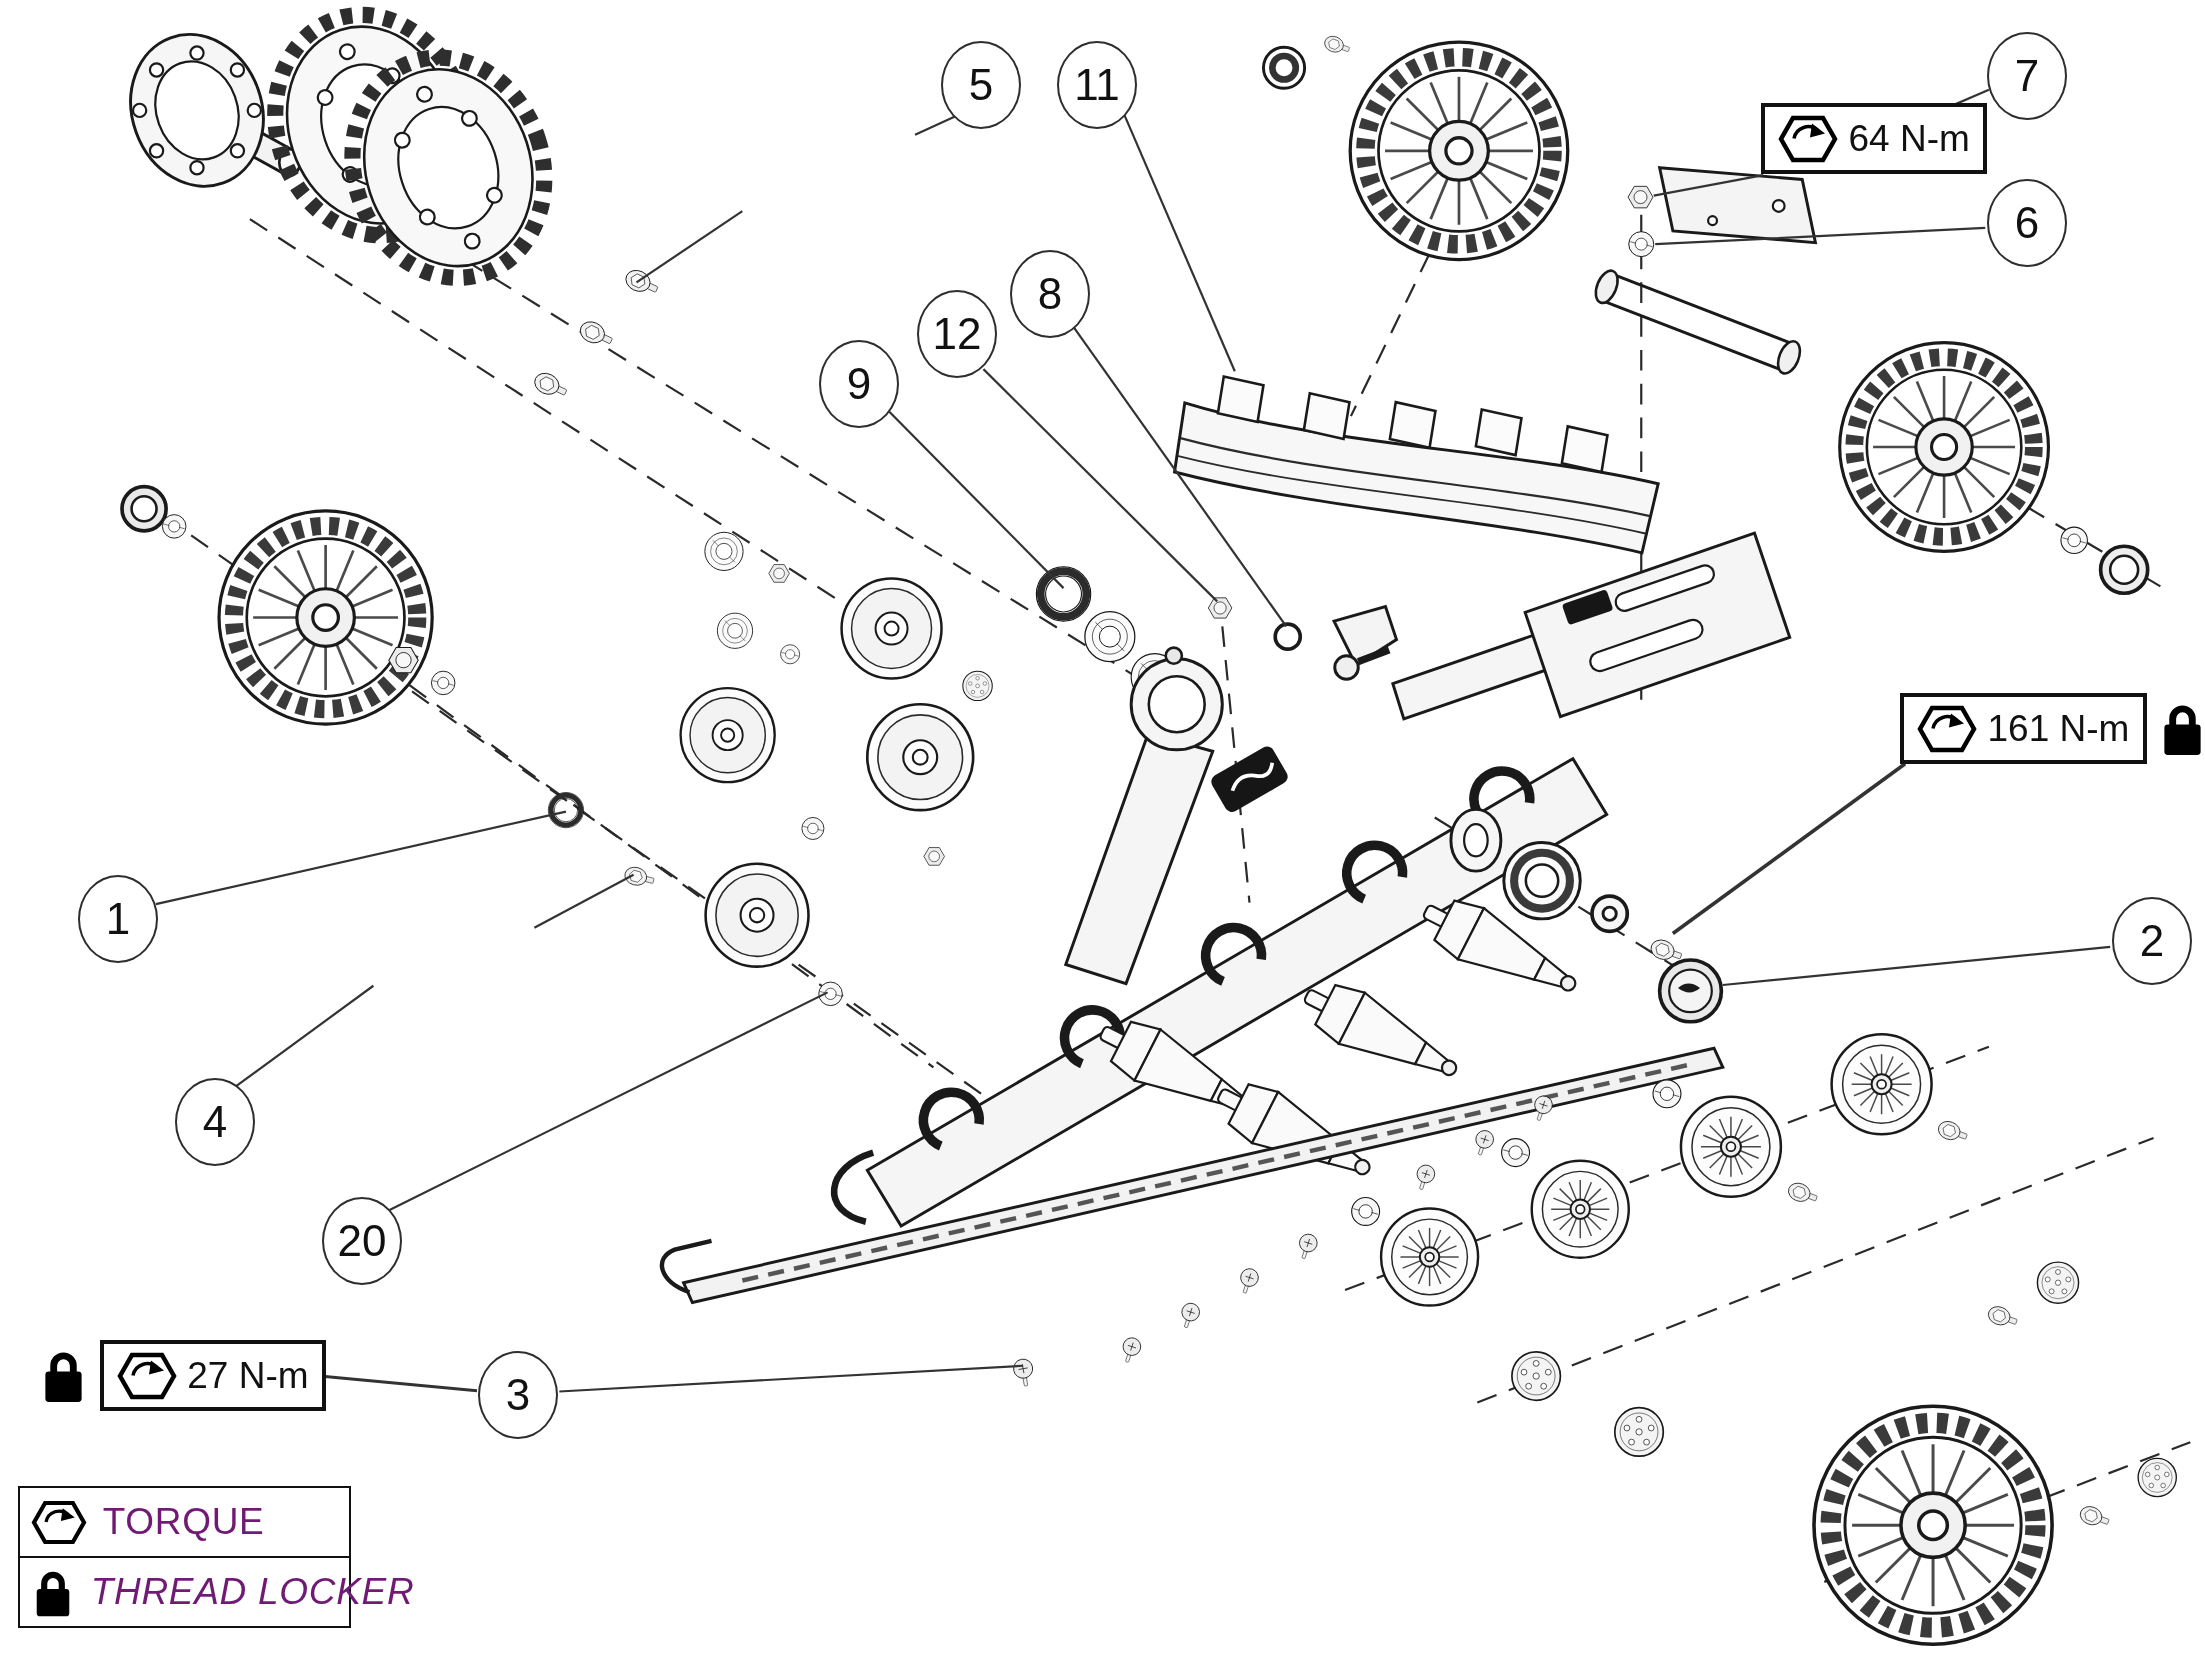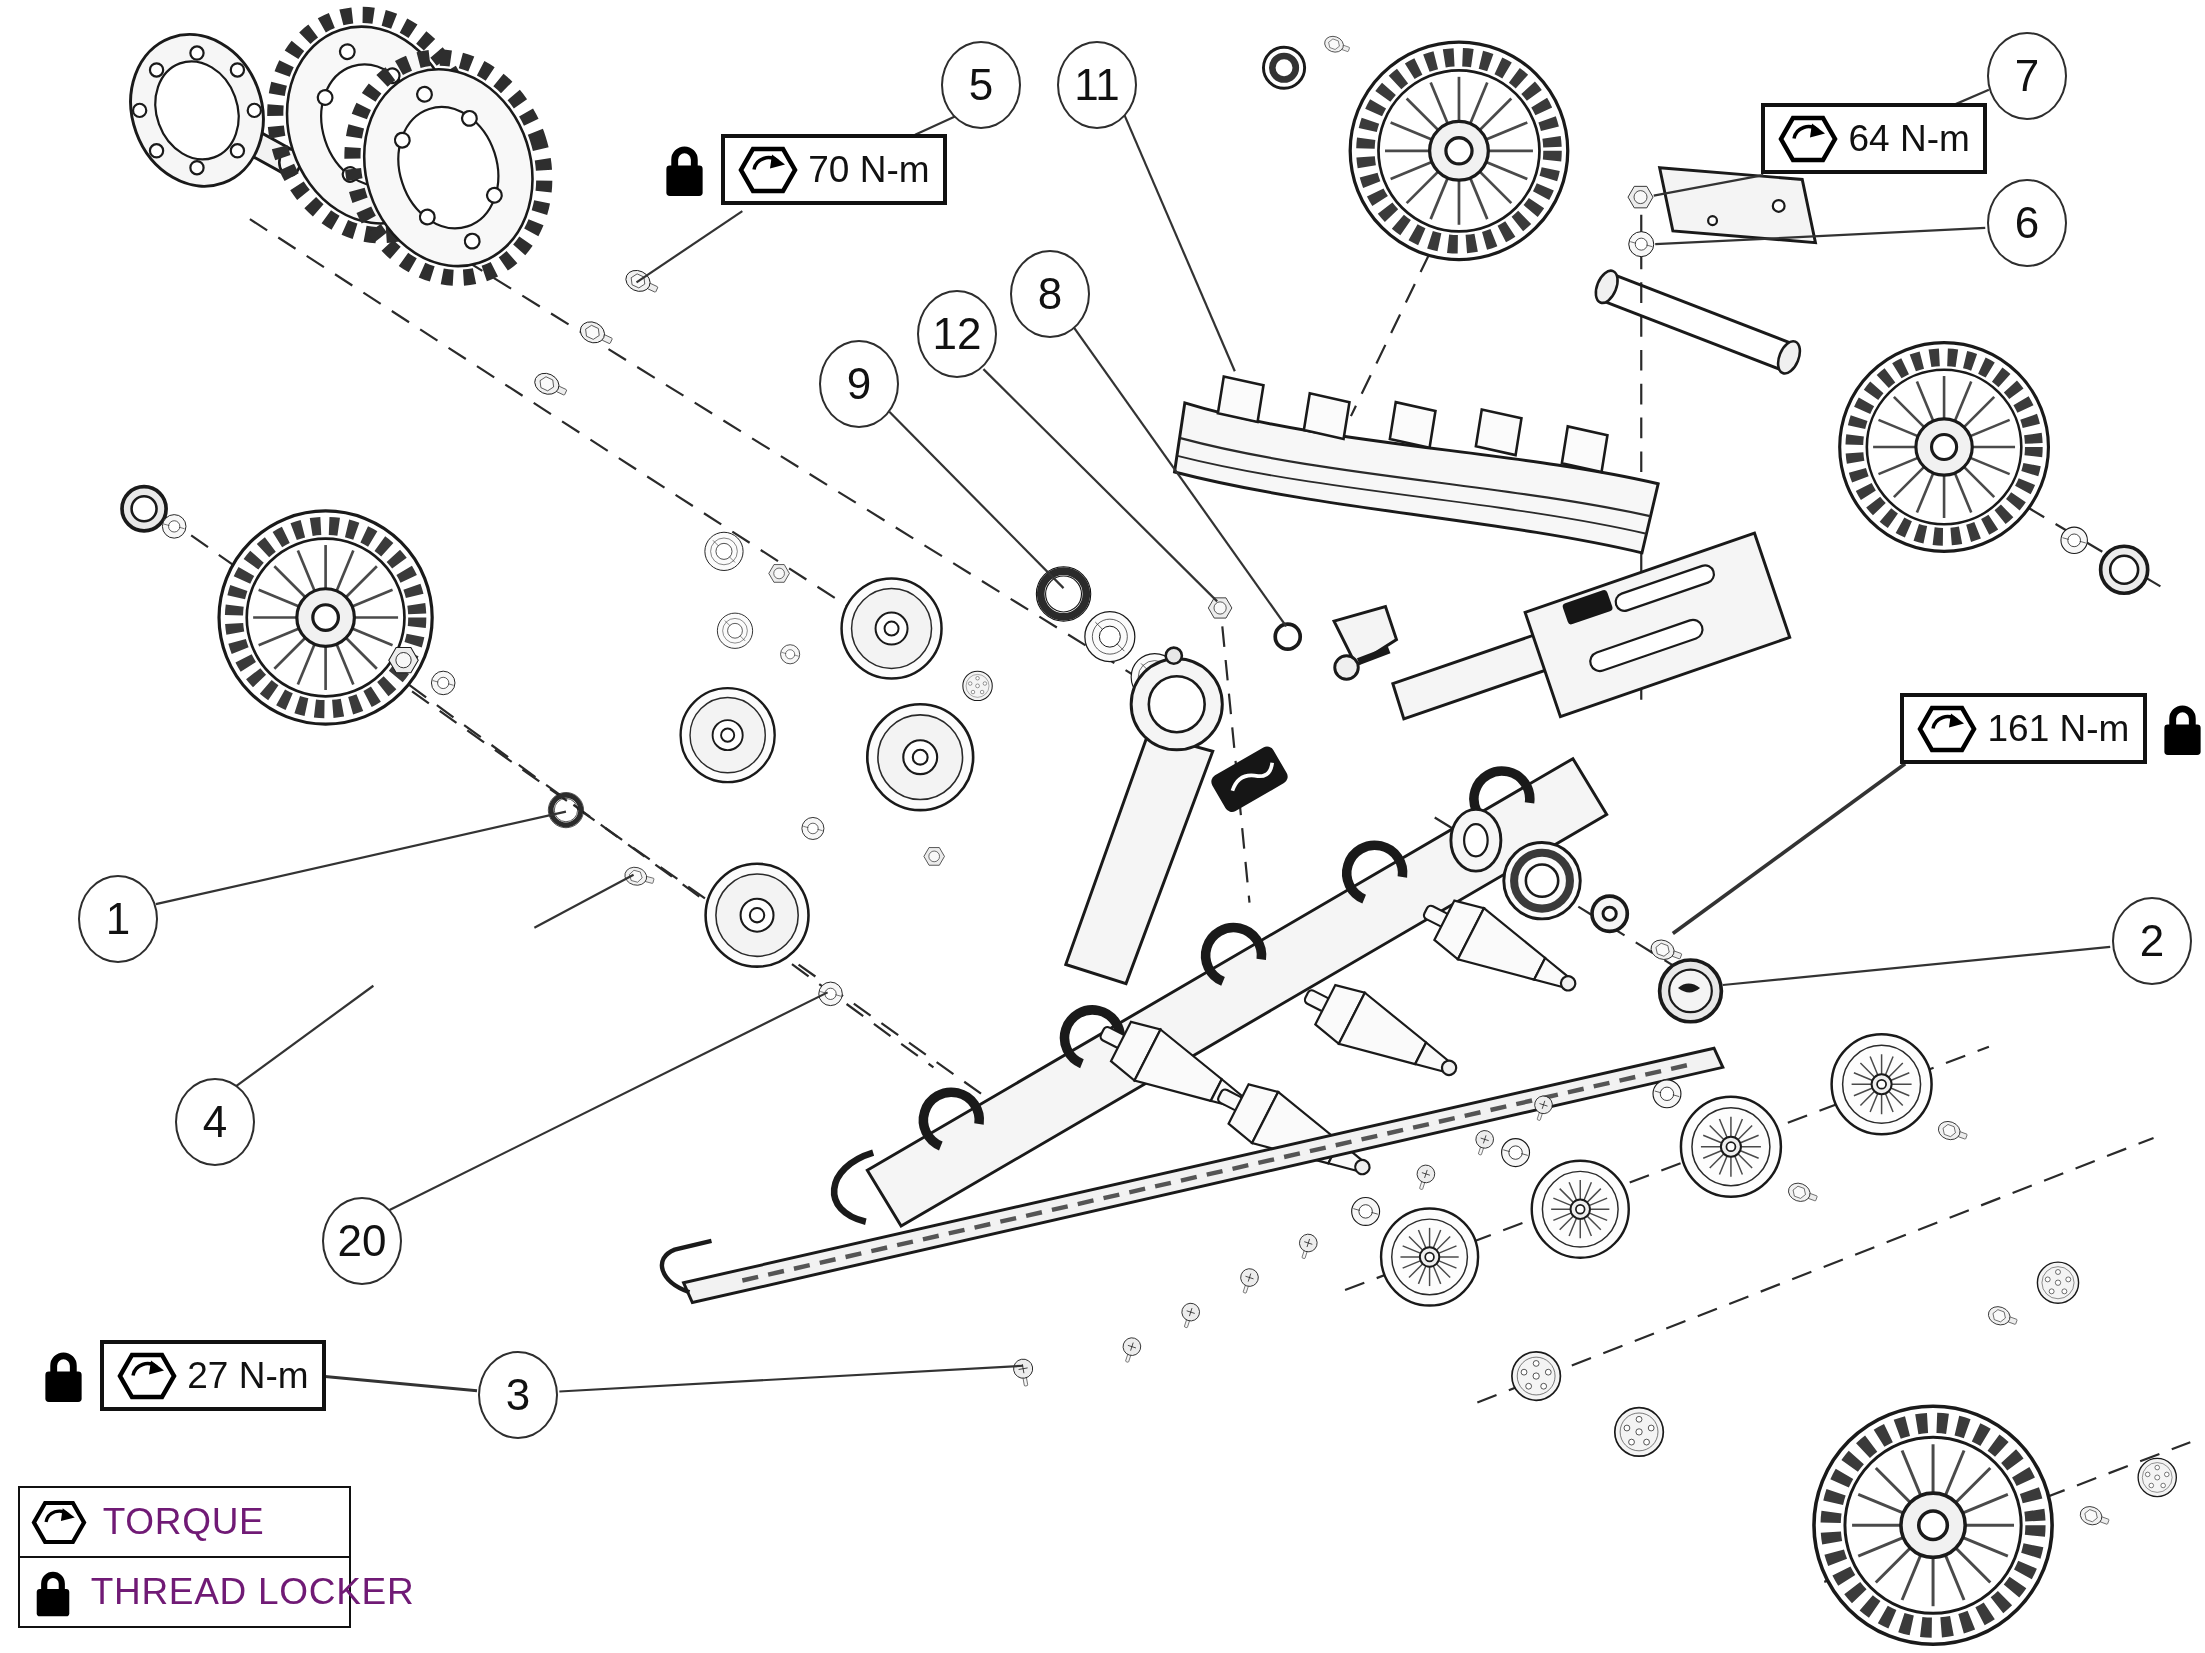--- a/index.html
+++ b/index.html
@@ -10,21 +10,21 @@
            background:#fff;display:flex;align-items:center;justify-content:center;
            font-size:44px;color:#111;transform:translate(-50%,-50%);z-index:5;}
   .tq-wrap{position:absolute;display:flex;align-items:center;gap:11.8px;z-index:6;}
   .tq-box{display:flex;align-items:center;gap:10.3px;border:4.4px solid #111;background:#fff;
           height:71px;padding:0 13.2px;box-sizing:border-box;}
   .tq-text{font-size:37px;color:#111;white-space:nowrap;}
   .hexicon{display:flex;align-items:center;}
   .lock{display:flex;align-items:center;}
   .legend{position:absolute;left:18.4px;top:1486px;width:329px;border:2.9px solid #111;background:#fff;z-index:6;}
   .legend-row{display:flex;align-items:center;gap:16px;height:68px;padding:0 10.3px;box-sizing:content-box;}
-  .legend-row + .legend-row{border-top:2.9px solid #111;}
+  .legend-row + .legend-row{border-top:2.9px solid #111;font-style:italic;}
   .legend-text{font-size:37px;letter-spacing:0.7px;color:#701a75;white-space:nowrap;}
 </style>
 </head>
 <body>
 
 <div class="canvas">
 
 <svg class="art" width="2205" height="1654" viewBox="0 0 3000 2250">
 <defs>
   <g id="rib-wheel">
@@ -381,38 +381,20 @@
 <div class="callout" style="left:362px;top:1241px">
       <span>20</span>
     </div>
 <div class="callout" style="left:1097px;top:85px">
       <span>11</span>
     </div>
 <div class="callout" style="left:957px;top:334px">
       <span>12</span>
     </div>
 
-<div class="tq-wrap" style="left:660px;top:134px">
-  <span class="lock">
-    <svg width="49" height="59" viewBox="0 0 100 120">
-          <path d="M20 52 h60 a7 7 0 0 1 7 7 v48 a7 7 0 0 1 -7 7 h-60 a7 7 0 0 1 -7 -7 v-48 a7 7 0 0 1 7 -7 z" fill="#000"></path>
-          <path d="M30 54 v-14 a20 20 0 0 1 40 0 v14" fill="none" stroke="#000" stroke-width="14"></path>
-        </svg>
-  </span>
-  <div class="tq-box">
-    <span class="hexicon">
-      <svg width="60" height="56" viewBox="0 0 120 110">
-            <polygon points="30,13 90,13 114,55 90,97 30,97 6,55" fill="none" stroke="#000" stroke-width="9"></polygon>
-            <path d="M32 54 A 29 29 0 0 1 80 38" fill="none" stroke="#000" stroke-width="7"></path>
-            <polygon points="68,24 94,44 64,52" fill="#000"></polygon>
-          </svg>
-    </span>
-    <span class="tq-text">70 N-m</span>
-  </div>
-</div>
 
 <div class="tq-wrap" style="left:1761px;top:103px">
   <div class="tq-box">
     <span class="hexicon">
       <svg width="60" height="56" viewBox="0 0 120 110">
             <polygon points="30,13 90,13 114,55 90,97 30,97 6,55" fill="none" stroke="#000" stroke-width="9"></polygon>
             <path d="M32 54 A 29 29 0 0 1 80 38" fill="none" stroke="#000" stroke-width="7"></path>
             <polygon points="68,24 94,44 64,52" fill="#000"></polygon>
           </svg>
     </span>

